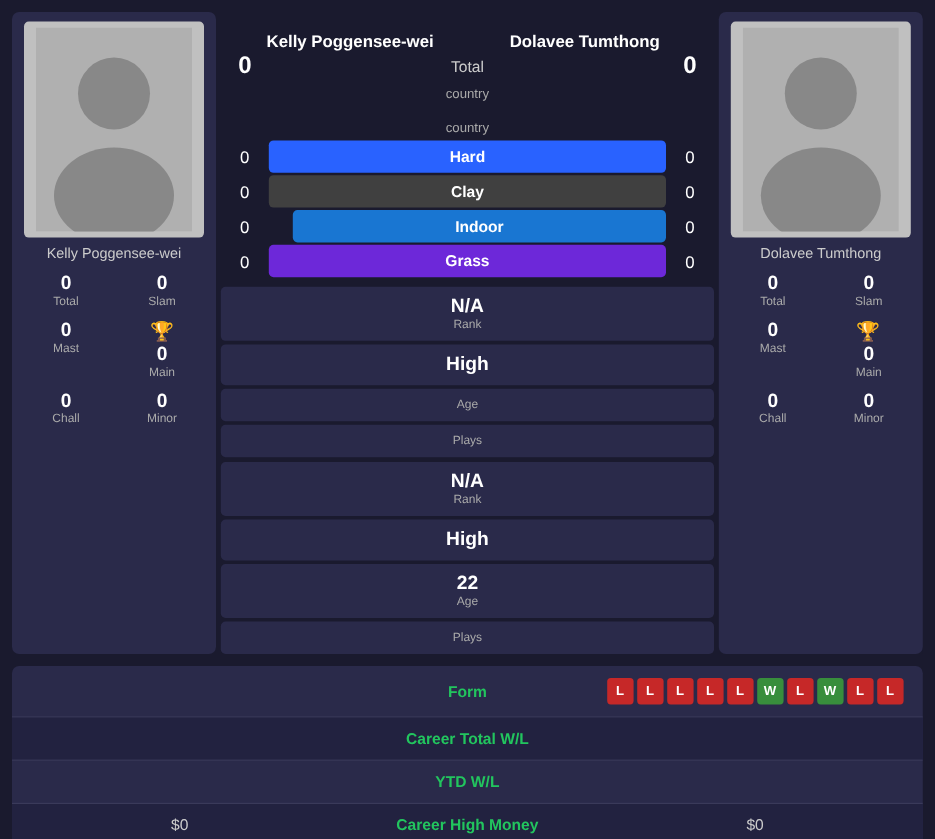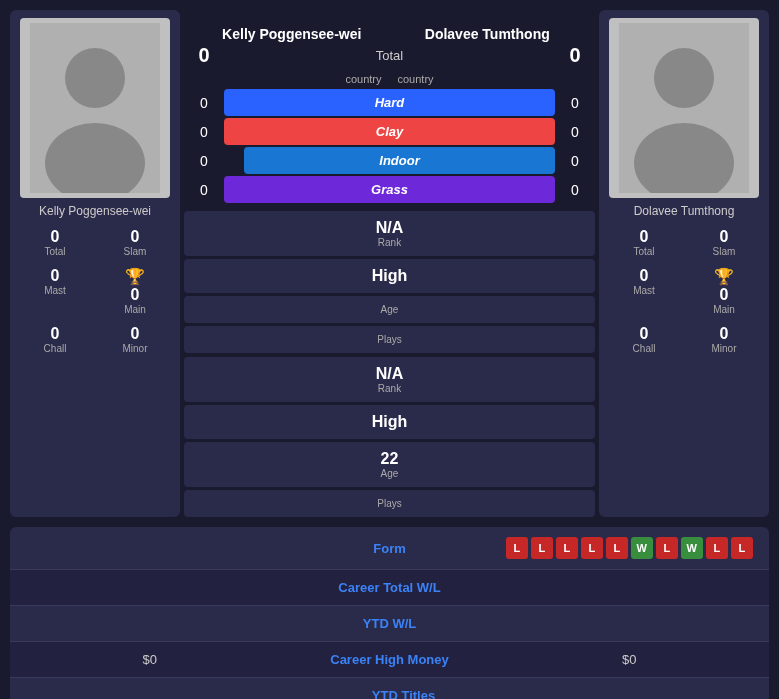--- a/index.html
+++ b/index.html
@@ -146,25 +146,24 @@
     }
 
     .surface-btn {
       flex: 1;
       text-align: center;
       border-radius: 4px;
       padding: 6px 0;
       font-size: 13px;
       font-weight: bold;
       color: #fff;
-      font-style: italic;
     }
 
     .btn-hard { background: #2962ff; }
-    .btn-clay { background: #ef4444; }
+    .btn-clay { background: #404040; }
     .btn-indoor { background: #1976d2; margin-left: 20px; }
     .btn-grass { background: #6d28d9; }
 
     .mid-info-card {
       flex: 1;
       background: #2a2a4a;
       border-radius: 4px;
       text-align: center;
       padding: 8px 4px;
     }
@@ -176,21 +175,21 @@
     }
 
     .mid-info-label {
       font-size: 10px;
       color: #aaa;
       margin-top: 0;
     }
 
     .country-row {
       display: flex;
-      flex-direction: row;
+      flex-direction: column;
       justify-content: center;
       align-items: center;
       gap: 16px;
       margin-bottom: 4px;
     }
 
     .country-flag {
       font-size: 11px;
       color: #aaa;
     }
@@ -223,21 +222,21 @@
       text-align: center;
       font-size: 13px;
       color: #ccc;
       padding: 10px 8px;
     }
 
     .table-center {
       width: 200px;
       text-align: center;
       font-size: 13px;
-      color: #3b82f6;
+      color: #22c55e;
       padding: 10px 8px;
       font-weight: bold;
     }
 
     .table-right {
       flex: 1;
       text-align: center;
       font-size: 13px;
       color: #ccc;
       padding: 10px 8px;

